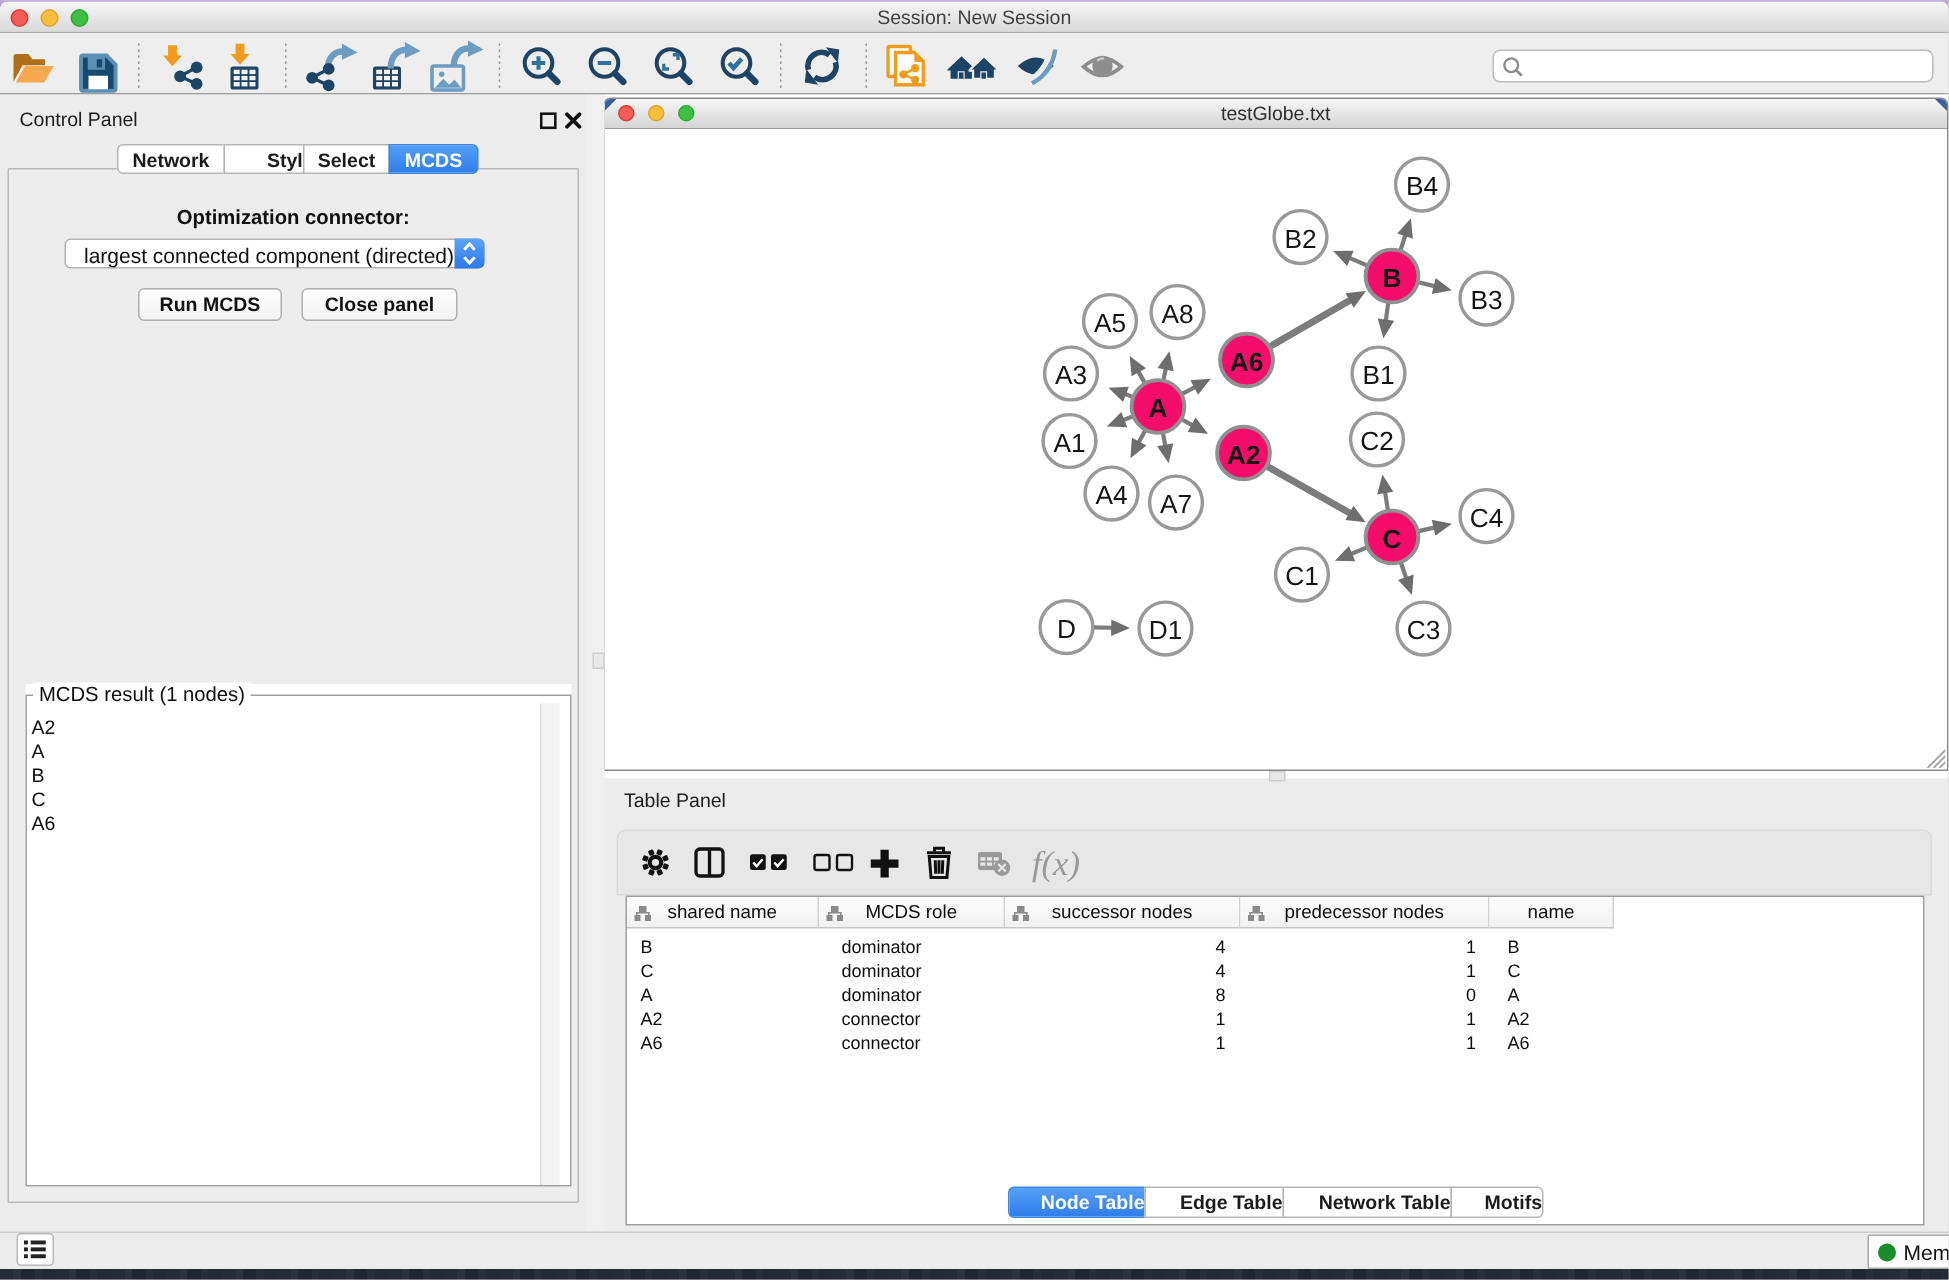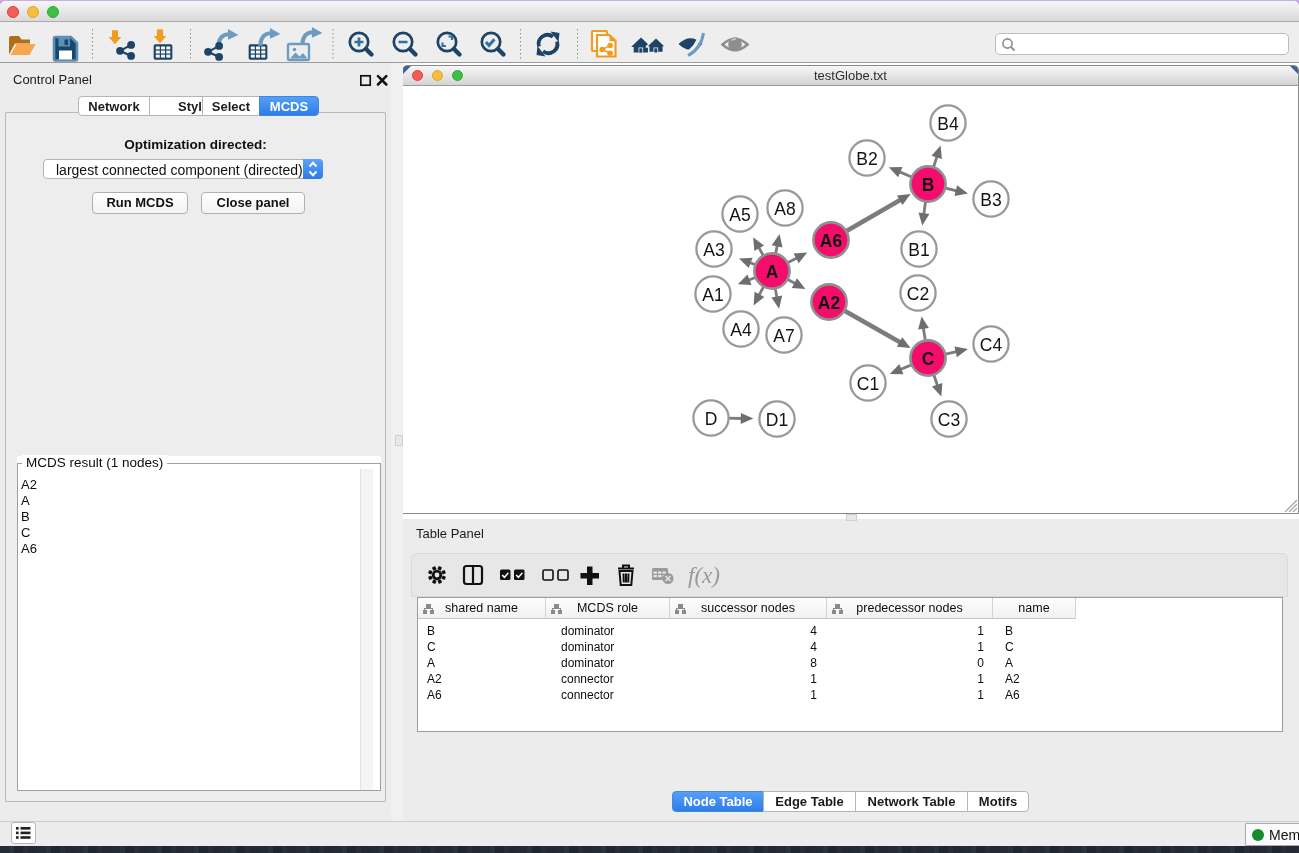--- a/index.html
+++ b/index.html
@@ -36,24 +36,24 @@
 #gwin { position:absolute; left:402px; top:64px; width:897px; height:449px; background:#fff; border:1px solid #8a8a8a; border-radius:5px 5px 0 0; overflow:hidden; }
 #gtitle { position:absolute; left:0; top:0; width:100%; height:20px; background:linear-gradient(#f7f7f7,#d4d4d4); border-bottom:1px solid #9b9b9b; border-radius:4px 4px 0 0; }
 #gtitle .t { position:absolute; top:2px; width:100%; text-align:center; font-size:13px; color:#2e2e2e; }
 #vdiv { position:absolute; left:391px; top:62px; width:12px; height:758px; background:#f0f0f0; }
 #vdivh { position:absolute; left:395px; top:434px; width:8px; height:11px; background:#e8e8e8; border:1px solid #cfcfcf; }
 #hdivh { position:absolute; left:846px; top:513px; width:11px; height:7px; background:#e8e8e8; border:1px solid #cfcfcf; }
 
 #tpanel { position:absolute; left:403px; top:518px; width:896px; height:302px; background:#ececec; }
 #tptitle { position:absolute; left:416px; top:525px; font-size:13px; color:#1c1c1c; }
 #tpbar { position:absolute; left:411px; top:552px; width:877px; height:44px; background:#e7e7e7; border:1px solid #d9d9d9; border-radius:6px 6px 0 0; }
-#ttable { position:absolute; left:417px; top:596px; width:866px; height:135px; background:#fff; border:1px solid #9c9c9c; font-size:12.5px; color:#0d0d0d; }
+#ttable { position:absolute; left:417px; top:596px; width:866px; height:220px; background:#fff; border:1px solid #9c9c9c; font-size:12.5px; color:#0d0d0d; }
 .th { position:absolute; top:0; height:21px; background:linear-gradient(#fdfdfd,#f1f1f1); border-right:1px solid #d2d2d2; border-bottom:1px solid #c6c6c6; text-align:center; line-height:21px; font-size:12.5px; }
 .btabs { position:absolute; top:790px; height:21px; }
-.btab { position:absolute; top:0; height:21px; background:#fff; border:1px solid #b5b5b5; font-size:13px; font-weight:bold; color:#1b1b1b; text-align:center; line-height:20px; }
+.btab { position:absolute; top:0; height:21px; background:#fff; border:1px solid #b5b5b5; font-size:13px; font-weight:bold; color:#1b1b1b; text-align:right; line-height:20px; }
 .btab.sel { background:linear-gradient(#559ff8,#2e7de9); color:#fff; border-color:#3f87e0; }
 svg { display:block; }
 svg text { fill-opacity:0.999; }
 body { -webkit-font-smoothing:antialiased; }
 .icon { position:absolute; }
 .nsic { position:absolute; left:5px; top:6px; width:11px; height:10px;
   background:
     linear-gradient(#8a8a8a,#8a8a8a) 3px 0/5px 4px no-repeat,
     linear-gradient(#8a8a8a,#8a8a8a) 0 6px/4px 4px no-repeat,
     linear-gradient(#8a8a8a,#8a8a8a) 7px 6px/4px 4px no-repeat,
@@ -68,20 +68,21 @@
 .tr .c5 { position:absolute; left:587px; }
 </style></head>
 <body>
 <div id="desk"></div>
 <div style="position:absolute;left:0;top:0;width:1299px;height:1.2px;background:#c4addf;z-index:30;"></div>
 <div id="win">
   <div id="titlebar">
     <div class="tl" style="left:7px;  background:#f25e57; border:1px solid #dd3f38;"></div>
     <div class="tl" style="left:27px; background:#f6bd3e; border:1px solid #e0a32e;"></div>
     <div class="tl" style="left:47px; background:#3ebf44; border:1px solid #2daa34;"></div>
+    <div class="t">Session: New Session</div>
   </div>
   <div id="toolbar">
       <svg width="1299" height="40">
         <path d="M11 13 h8 l2.5 3.5 h8.5 v4 h-15 l-6 11 V15 q0-2 2-2 Z" fill="#b06f14"></path>
         <path d="M10.5 32 l6.2-11 h19 l-6.2 11 Z" fill="#f6a84e"></path>
         <path d="M54 15.5 q0-1.5 1.5-1.5 h15.5 l6 6 v16 q0 1.5 -1.5 1.5 h-20 q-1.5 0 -1.5-1.5 Z" fill="#17486e"></path>
         <path d="M54 15.5 q0-1.5 1.5-1.5 h15.5 l6 6 v16 q0 1.5 -1.5 1.5 h-20 q-1.5 0 -1.5-1.5 Z" fill="none" stroke="#5b8fb5" stroke-width="2.6"></path>
         <rect x="58.5" y="15" width="11.5" height="8.5" fill="#5b8fb5"></rect>
         <rect x="64.5" y="16.5" width="3.6" height="5.5" fill="#17486e"></rect>
         <rect x="59" y="27.5" width="13" height="9" fill="#fff"></rect>
@@ -298,21 +299,21 @@
     <rect x="0.8" y="1.8" width="9.4" height="9.4" fill="none" stroke="#111" stroke-width="1.7"></rect>
     <path d="M24.5 2.2 l8.3 8.3 M32.8 2.2 l-8.3 8.3" stroke="#111" stroke-width="2.5" stroke-linecap="round"></path>
   </svg>
   <div id="cpbox"></div>
   <div class="tabrow">
     <div class="tab" style="left:0; width:72px; border-radius:4px 0 0 4px;text-align:center;">Network</div>
     <div class="tab" style="left:71px; width:54px;padding-left:28px;">Style</div>
     <div class="tab" style="left:124px; width:58px;">Select</div>
     <div class="tab sel" style="left:181px; width:60px; border-radius:0 4px 4px 0;">MCDS</div>
   </div>
-  <div id="optlabel">Optimization directed:</div>
+  <div id="optlabel">Optimization connector:</div>
   <div id="combo">
       <span style="position:absolute;left:12px;top:2px;">largest connected component (directed)</span>
     <div id="combobtn">
         <svg width="20" height="20">
       <path d="M6.5 7.5 l3.5-3.8 l3.5 3.8" fill="none" stroke="#fff" stroke-width="2"></path>
       <path d="M6.5 12.5 l3.5 3.8 l3.5-3.8" fill="none" stroke="#fff" stroke-width="2"></path>
     </svg>
       </div>
   </div>
   <div class="mbtn" style="left:92px; width:96px;">Run MCDS</div>

